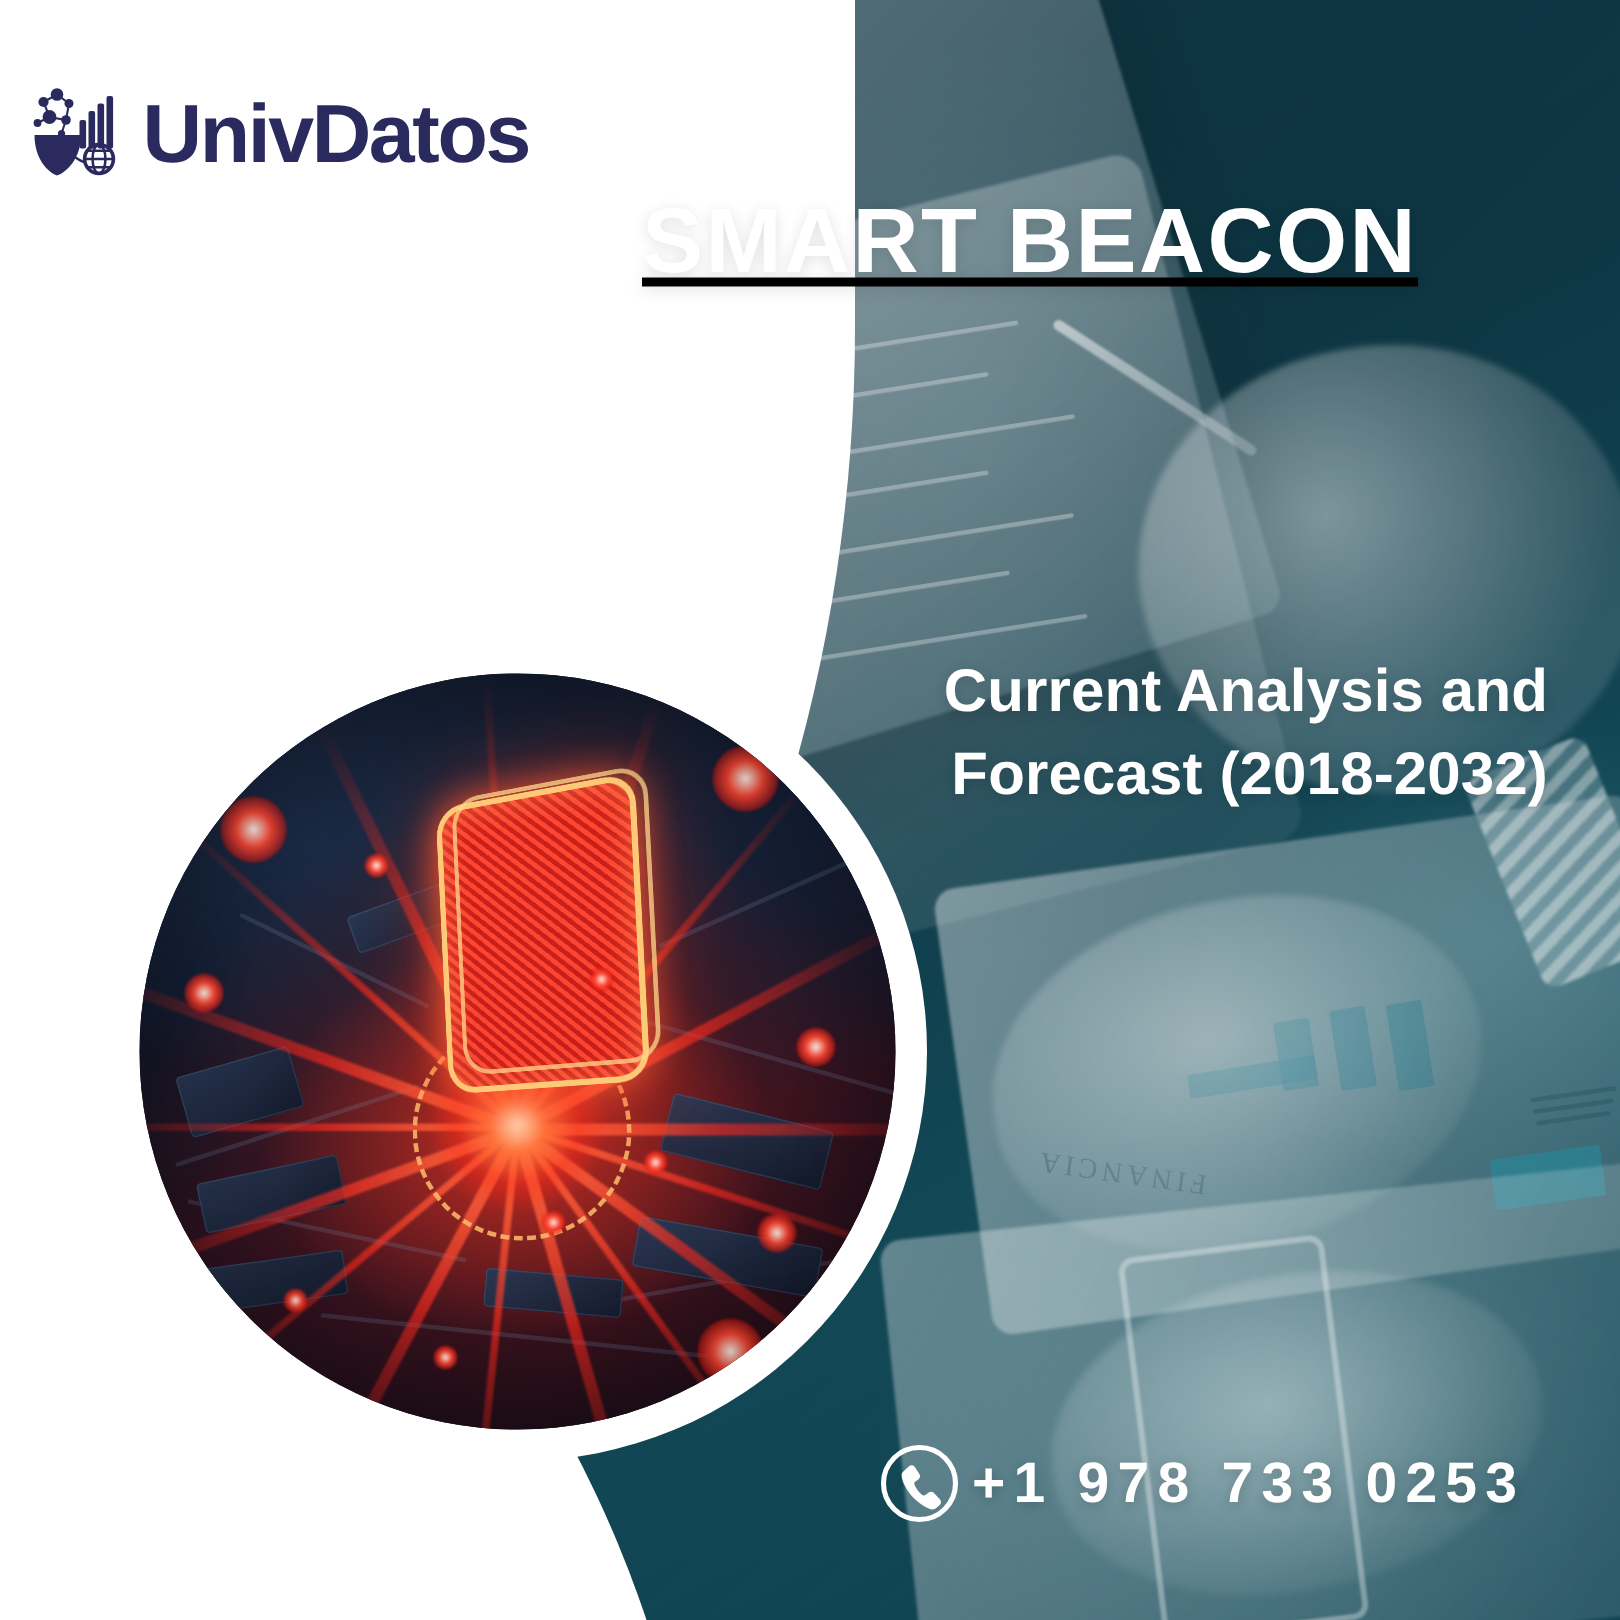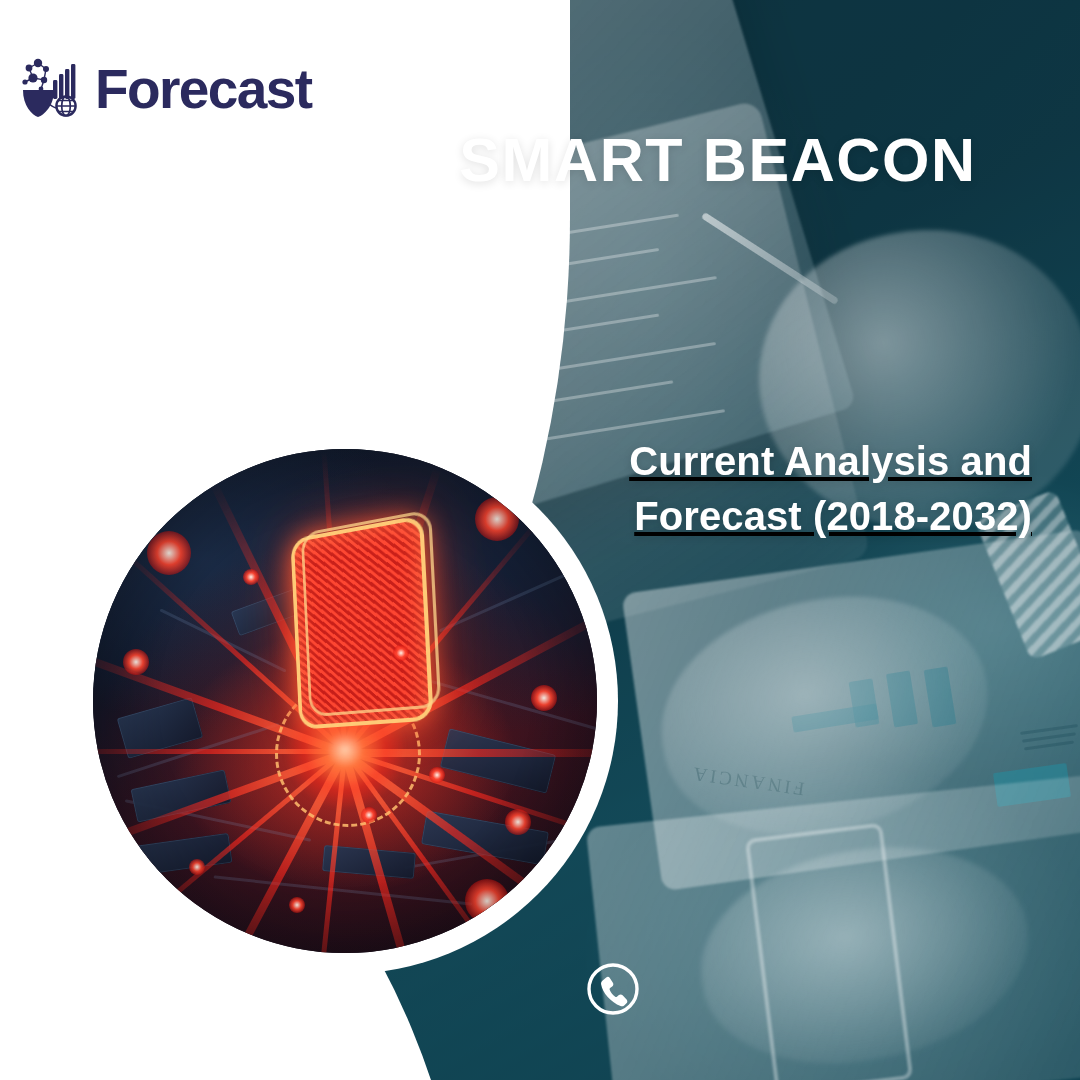--- a/index.html
+++ b/index.html
@@ -128,39 +128,39 @@
   }
   .logo-mark{width:66px;height:62px;display:block;}
   .logo-word{
     font-size:55px;font-weight:700;letter-spacing:-1.6px;
     color:#2b2a5e;line-height:1;white-space:nowrap;
     font-family:"Liberation Sans",sans-serif;
   }
 
   
   .title-block{
-    position:absolute;right:52px;top:126px;
-    width:620px;text-align:center;
+    position:absolute;right:32px;top:126px;
+    width:620px;text-align:left;text-decoration:underline;
   }
   .title{
     margin:0;
     color:#ffffff;
     font-size:61px;
     font-weight:700;
     line-height:1.14;
     letter-spacing:1.6px;
     text-transform:uppercase;
     font-family:"Liberation Sans",sans-serif;
     text-shadow:0 2px 10px rgba(0,0,0,.12);
   }
 
   
   .subtitle-block{
     position:absolute;right:48px;top:434px;
-    width:600px;text-align:right;text-decoration:underline;
+    width:600px;text-align:right;
   }
   .subtitle{
     margin:0;color:#ffffff;
     font-size:40px;font-weight:700;line-height:1.38;
     letter-spacing:.1px;
     font-family:"Liberation Sans",sans-serif;
     text-shadow:0 2px 9px rgba(0,0,0,.14);
   }
 
   
@@ -318,21 +318,21 @@
         <rect x="45" y="11" width="4.4" height="30" rx="1.4"></rect>
         <rect x="51" y="6" width="4.4" height="35" rx="1.4"></rect>
 
         <circle cx="46" cy="48" r="9.6" fill="none" stroke="#2b2a5e" stroke-width="2.4"></circle>
         <ellipse cx="46" cy="48" rx="4.3" ry="9.6" fill="none" stroke="#2b2a5e" stroke-width="1.7"></ellipse>
         <path d="M36.6 48 H55.4 M38 42.5 H54 M38 53.5 H54" stroke="#2b2a5e" stroke-width="1.7" fill="none"></path>
 
         <path d="M26 44 C32 48 34 50 36.5 50" stroke="#2b2a5e" stroke-width="1.6" fill="none"></path>
       </g>
     </svg>
-    <span class="logo-word">Forecast</span>
+    <span class="logo-word">UnivDatos</span>
   </div>
 
   <div class="title-block">
     <h1 class="title"><span>SMART BEACON</span><br></h1>
   </div>
 
   <div class="subtitle-block">
     <p class="subtitle"><span>Current Analysis and</span><br><span>Forecast (2018-2032)</span></p>
   </div>
 
@@ -394,15 +394,16 @@
 
       <div class="vignette"></div>
     </div>
   </div>
 
   <div class="contact">
     <svg class="phone-icon" viewBox="0 0 54 54" aria-hidden="true">
       <circle cx="27" cy="27" r="24" fill="none" stroke="#ffffff" stroke-width="3.4"></circle>
       <path d="M20.2 15.4 c1.2-1 2.8-.8 3.6.5 l3.1 4.8 c.8 1.2.5 2.8-.7 3.7 l-2.1 1.5 c-.5.4-.7 1-.5 1.6 .9 2.6 3.1 5.7 5.6 7.3 .5.3 1.2.3 1.7-.1 l2-1.6 c1.1-.9 2.7-.8 3.7.2 l4 4.2 c1 1.1 1 2.8-.1 3.8 l-2.3 2.1 c-1 .9-2.4 1.2-3.7.7 -4.7-1.7-9.2-5-12.8-9 -3.5-4-5.9-8.6-6.6-12.9 -.2-1.3.3-2.6 1.3-3.4 Z" fill="#ffffff"></path>
     </svg>
+    <span class="phone-number">+1 978 733 0253</span>
   </div>
 
 </div>
 
 </body></html>

